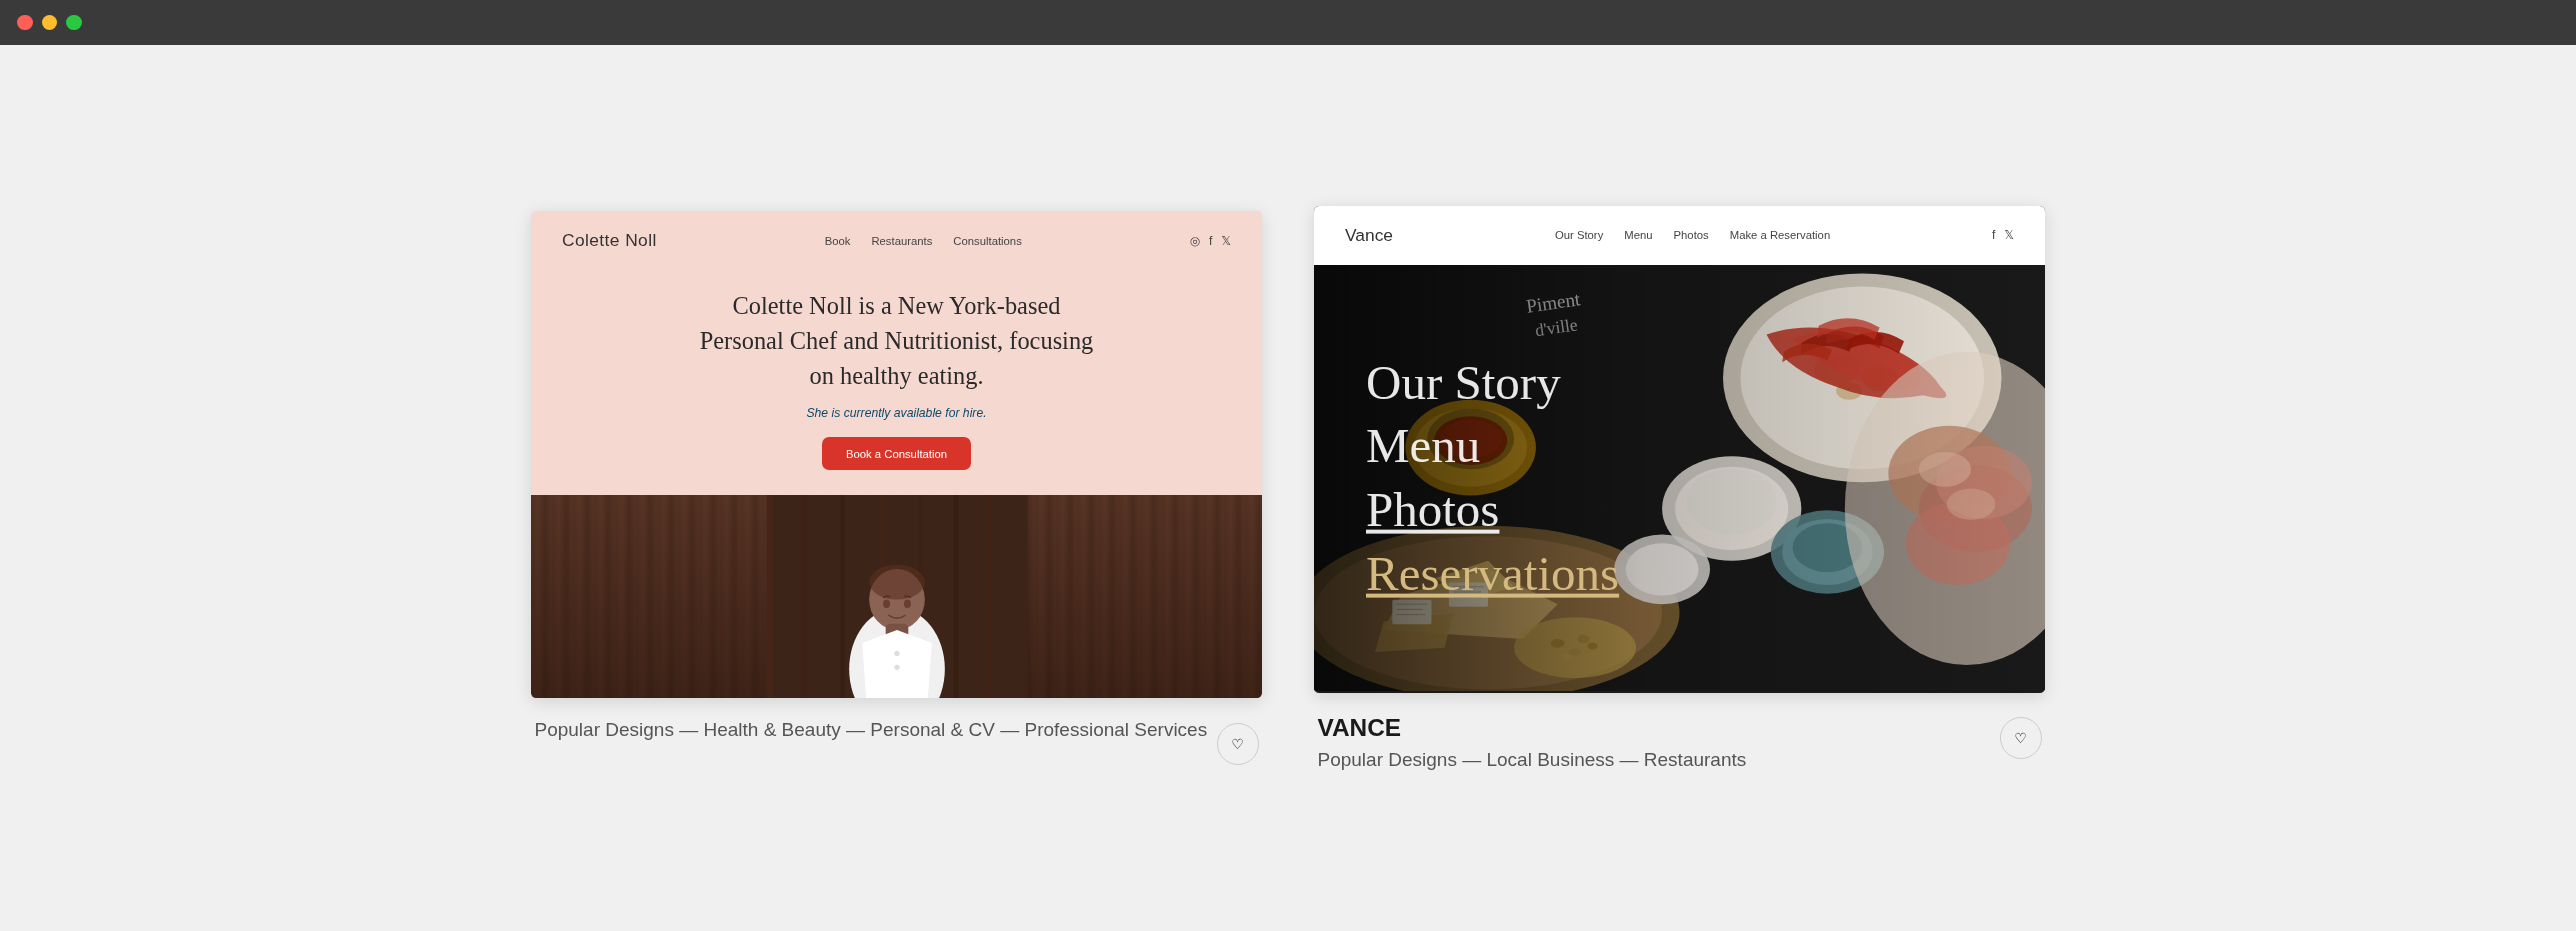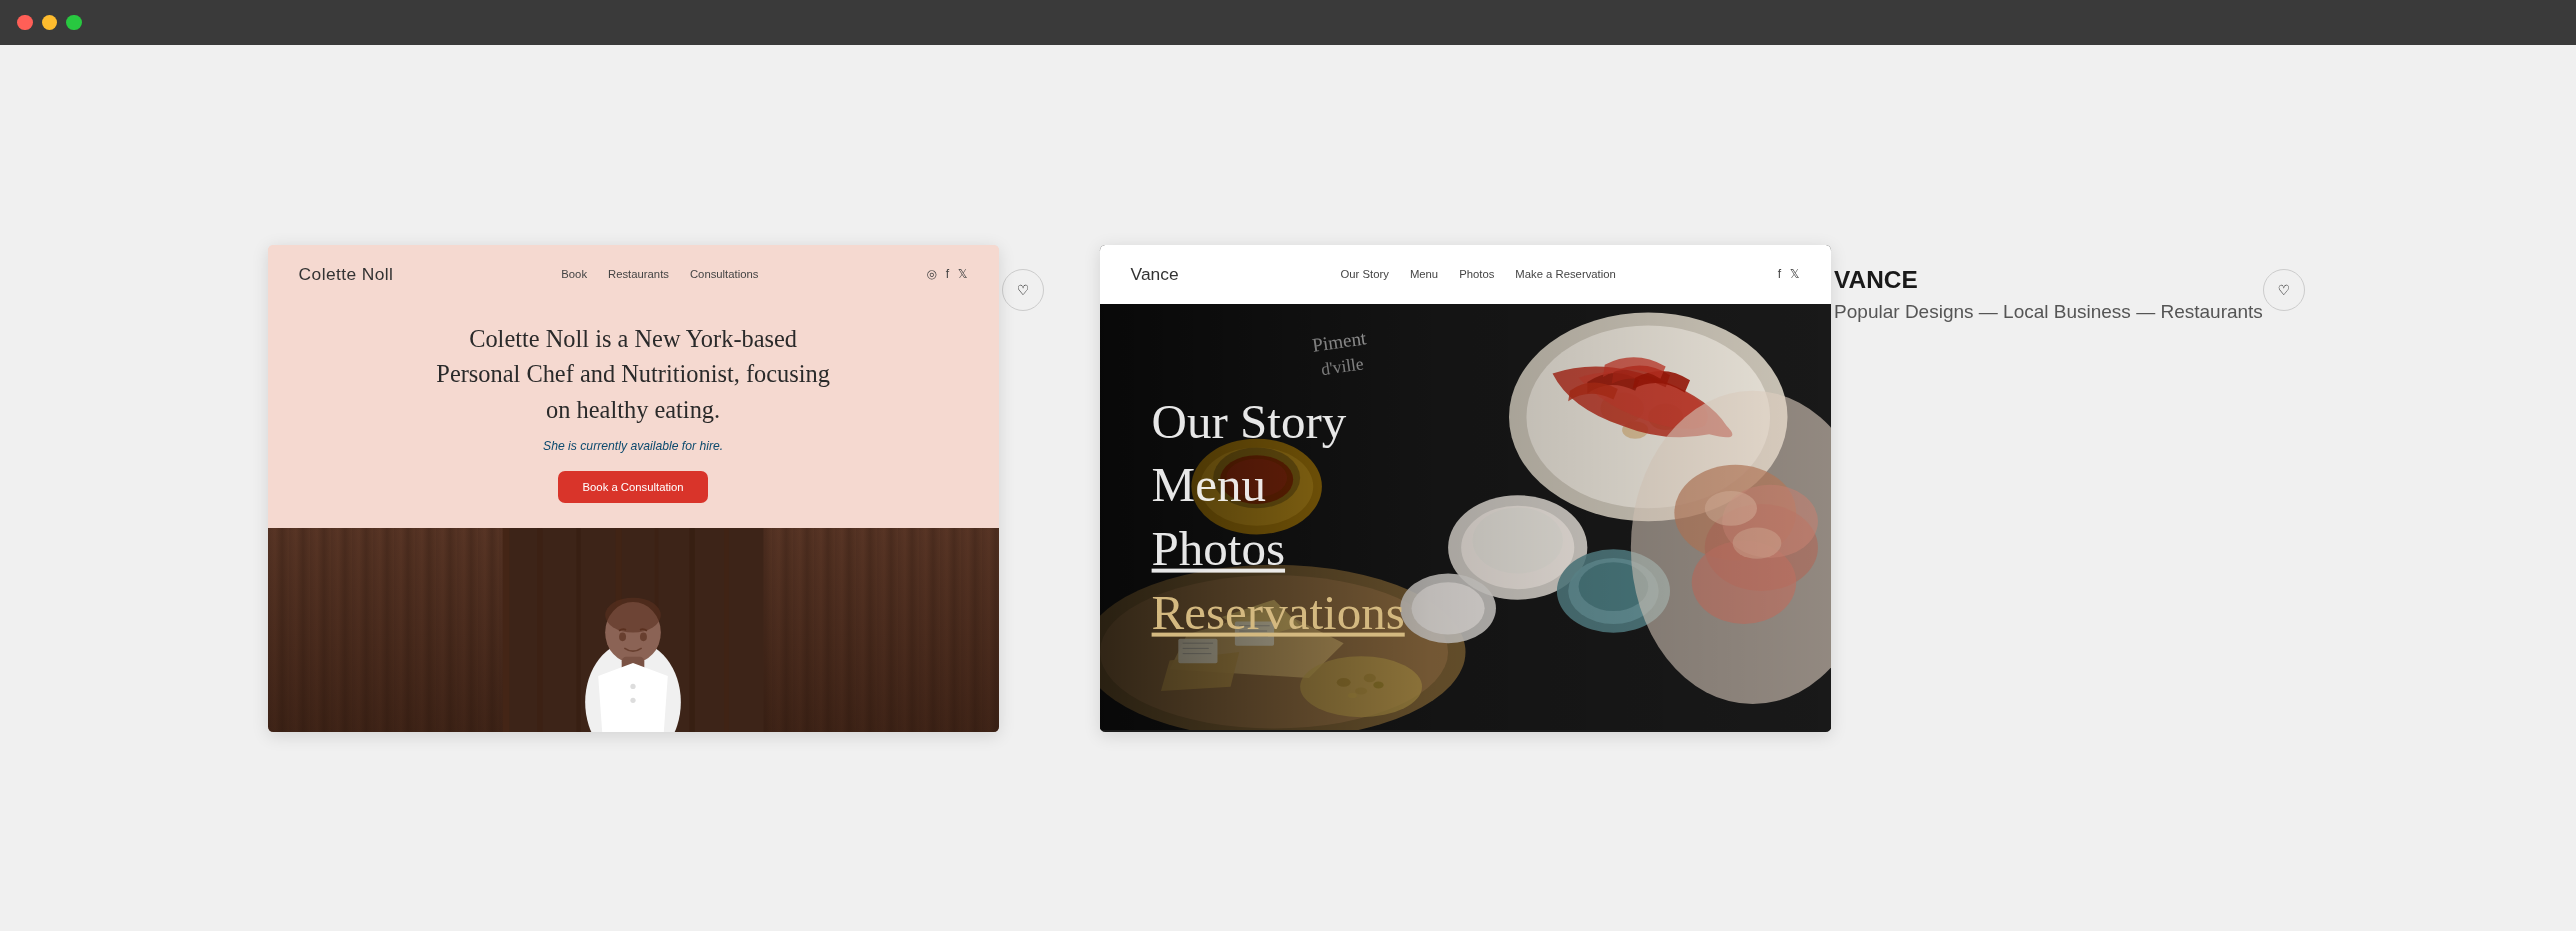--- a/index.html
+++ b/index.html
@@ -44,21 +44,21 @@
       display: flex;
       align-items: center;
       justify-content: center;
       gap: 52px;
       padding: 52px;
     }
 
     
     .template-card {
       display: flex;
-      flex-direction: row;
+      flex-direction: column;
       gap: 0;
     }
 
     .card-preview {
       width: 731px;
       height: 487px;
       border-radius: 5.2px;
       overflow: hidden;
       box-shadow: 0 3.5px 17.4px rgba(0,0,0,0.12);
       position: relative;
@@ -351,20 +351,21 @@
           <path d="M134 118 Q138 115 142 117" stroke="#5a3020" stroke-width="2" fill="none"></path>
           <path d="M158 117 Q162 115 166 118" stroke="#5a3020" stroke-width="2" fill="none"></path>
 
           <ellipse cx="150" cy="100" rx="32" ry="20" fill="#5a3020" opacity="0.6"></ellipse>
         </svg>
       </div>
     </div>
 
     <div class="card-info">
       <div>
+        <div class="card-tags">Popular Designs — Health &amp; Beauty — Personal &amp; CV — Professional Services</div>
       </div>
       <div class="heart-icon">
         <span>♡</span>
       </div>
     </div>
   </div>
 
   <div class="template-card">
     <div class="card-preview vance-preview">
 

